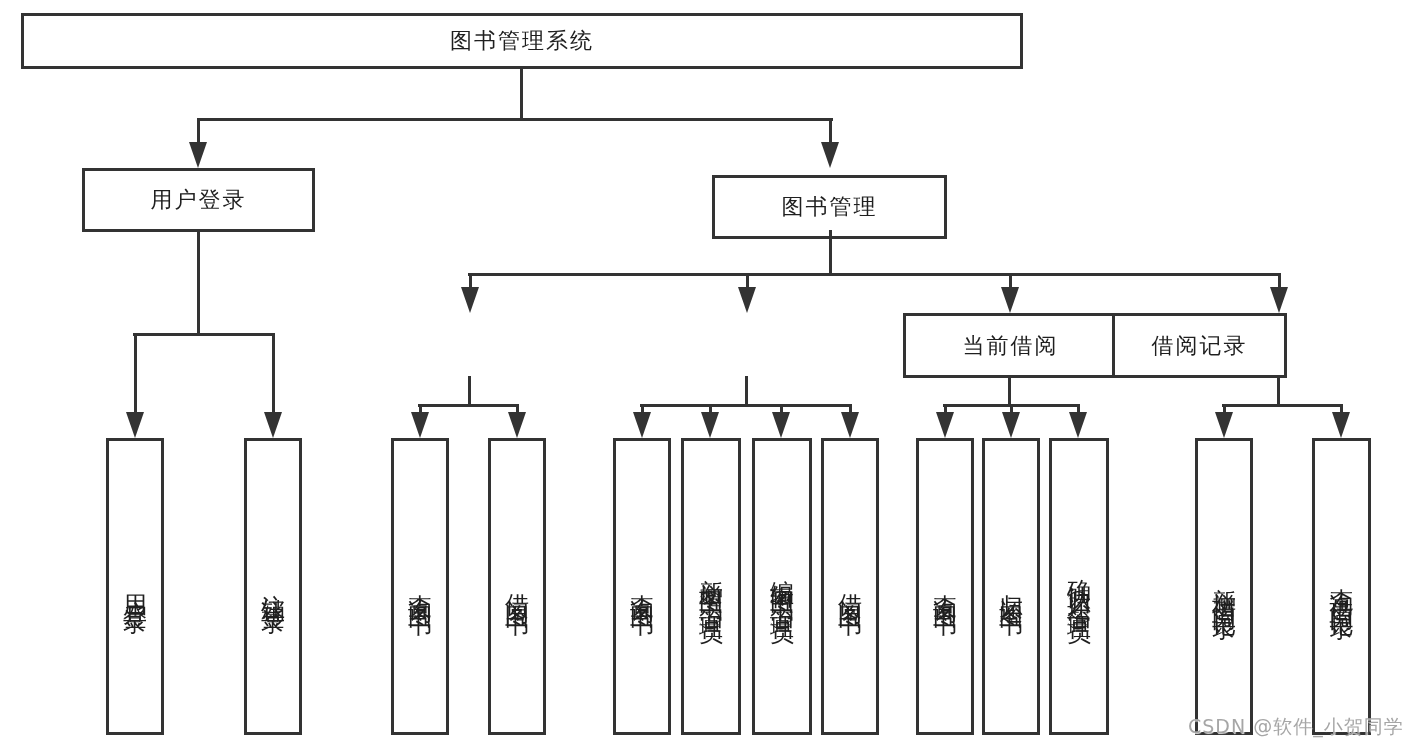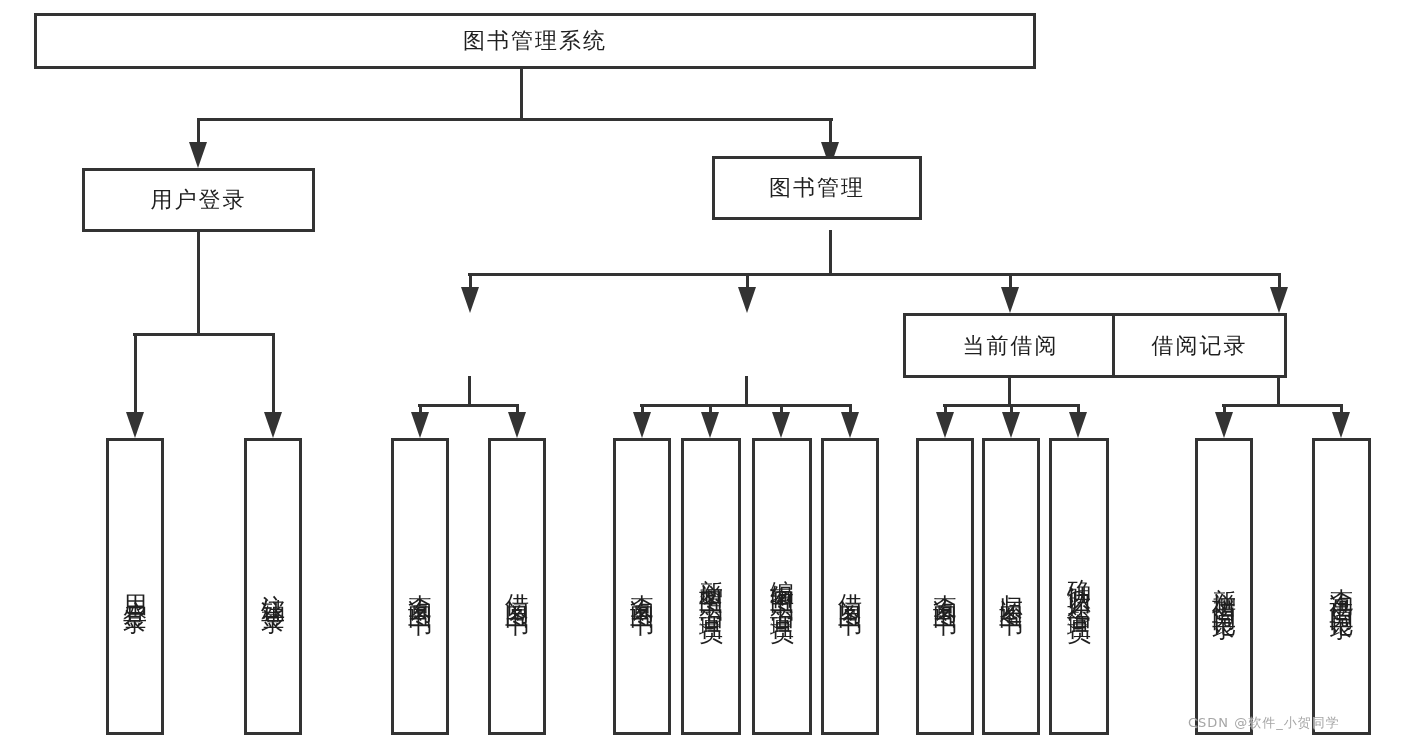--- a/index.html
+++ b/index.html
@@ -41,44 +41,44 @@
   }
   .arrow::after{
     content:"";position:absolute;left:0;bottom:0;width:0;height:0;
     border-left:9px solid transparent;border-right:9px solid transparent;
     border-top:26px solid var(--line);
   }
 
   .watermark{
     position:absolute;
     color:var(--wm);
-    font-size:13px;
+    font-size:19px;
     letter-spacing:1px;
     text-shadow:1px 1px 1px rgba(255,255,255,.85);
     white-space:nowrap;
   }
 </style>
 </head>
 <body>
 
 <div class="canvas">
 
-  <div class="node" style="left:34px;top:13px;width:1002px;height:56px;text-align:center;">
+  <div class="node" style="left:21px;top:13px;width:1002px;height:56px;text-align:center;">
     <span>图书管理系统</span>
   </div>
 
   <div class="vline" style="left:520px;top:69px;height:52px;"></div>
   <div class="hline" style="left:197px;top:118px;width:636px;"></div>
   <div class="arrow" style="left:189px;top:118px;height:50px;"></div>
   <div class="arrow" style="left:821px;top:118px;height:50px;"></div>
 
   <div class="node" style="left:82px;top:168px;width:233px;height:64px;">
     <span>用户登录</span>
   </div>
-  <div class="node" style="left:712px;top:156px;width:210px;height:64px;">
+  <div class="node" style="left:712px;top:175px;width:235px;height:64px;">
     <span>图书管理</span>
   </div>
 
   <div class="vline" style="left:197px;top:230px;height:106px;"></div>
   <div class="hline" style="left:133px;top:333px;width:142px;"></div>
   <div class="arrow" style="left:126px;top:333px;height:105px;"></div>
   <div class="arrow" style="left:264px;top:333px;height:105px;"></div>
 
   <div class="vline" style="left:829px;top:230px;height:46px;"></div>
   <div class="hline" style="left:468px;top:273px;width:813px;"></div>

